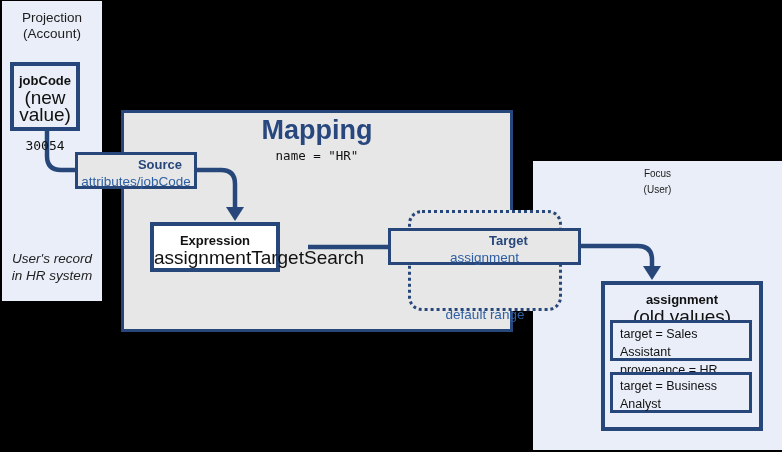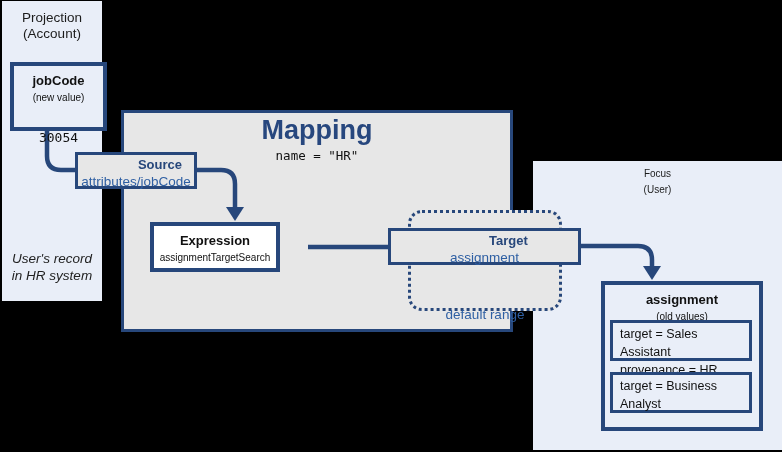--- a/index.html
+++ b/index.html
@@ -14,28 +14,28 @@
   .panel-title{color:#1c1c1c;font-size:13.5px;line-height:16px;text-align:center;}
   
   .node{z-index:2;text-align:center;}
   .navy-border-4{border:4px solid #27477b;}
   .navy-border-3{border:3px solid #27477b;}
   .gray-fill{background:#e7e7e7;}
   .lightblue-fill{background:#e9eef8;}
   .white-fill{background:#ffffff;}
   .bold-navy{color:#27477b;font-weight:bold;font-size:13px;line-height:17px;padding-left:48px;}
   .bold-black{color:#111;font-weight:bold;font-size:13px;line-height:17px;}
-  .black-val{color:#111;font-size:10px;line-height:17px;}
+  .black-val{color:#111;font-size:19px;line-height:17px;}
   .blue-val{color:#2e5fa3;font-size:13.5px;line-height:17px;}
   .mono{font-family:"DejaVu Sans Mono","Liberation Mono",monospace;}
   
   #projection-panel{left:2px;top:1px;width:100px;height:300px;}
   #projection-title{left:2px;top:10px;width:100px;}
-  #jobcode-box{left:10px;top:62px;width:97px;height:69px;padding-top:6px;}
-  #jobcode-value{margin-top:24px;font-size:13px;color:#111;}
+  #jobcode-box{left:10px;top:62px;width:70px;height:69px;padding-top:6px;}
+  #jobcode-value{margin-top:15px;font-size:13px;color:#111;}
   #projection-note{left:2px;top:250px;width:100px;color:#222;
     font-style:italic;font-size:13.5px;line-height:17px;text-align:center;z-index:2;}
   #mapping-box{left:121px;top:110px;width:392px;height:222px;z-index:1;}
   #mapping-title{left:121px;top:114px;width:392px;text-align:center;
     color:#27477e;font-weight:bold;font-size:27px;line-height:32px;z-index:1;}
   #mapping-subtitle{left:121px;top:148px;width:392px;text-align:center;
     color:#111;font-size:12.5px;z-index:1;}
   #focus-panel{left:533px;top:161px;width:249px;height:289px;}
   #focus-title{left:533px;top:166px;width:249px;font-size:10px;}
   #source-box{left:75px;top:152px;width:122px;height:37px;padding-top:1px;z-index:3;}

